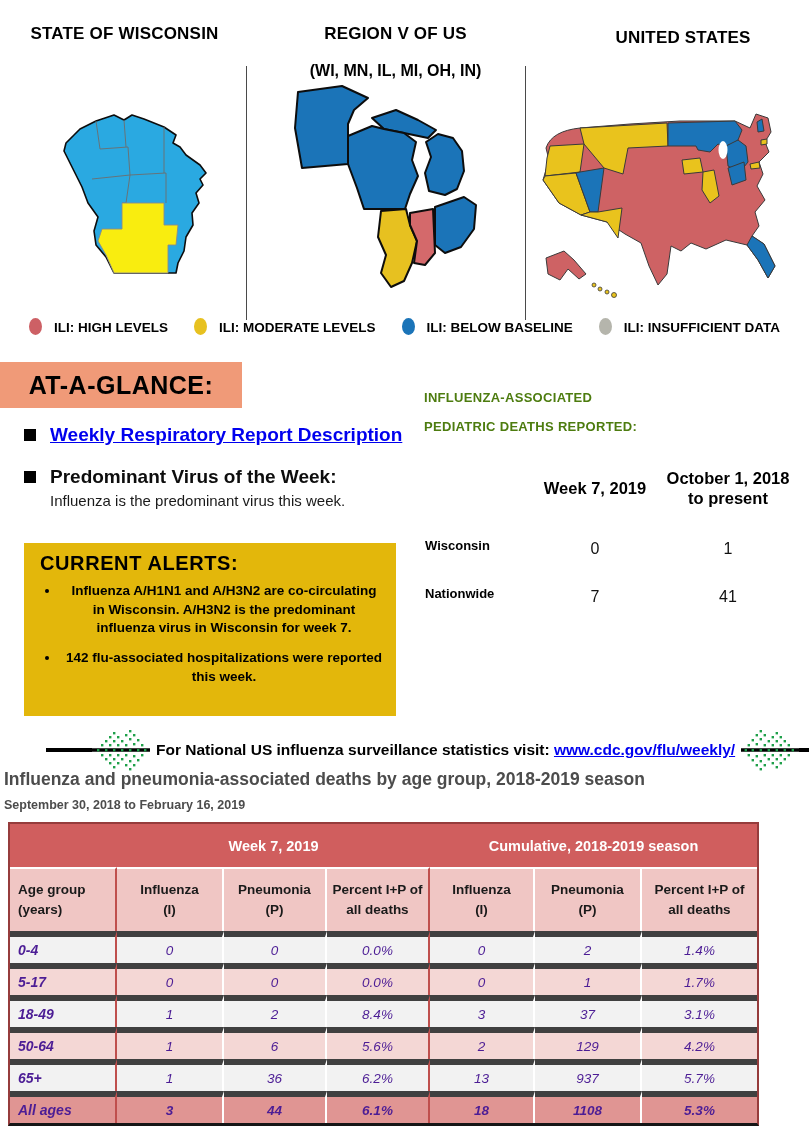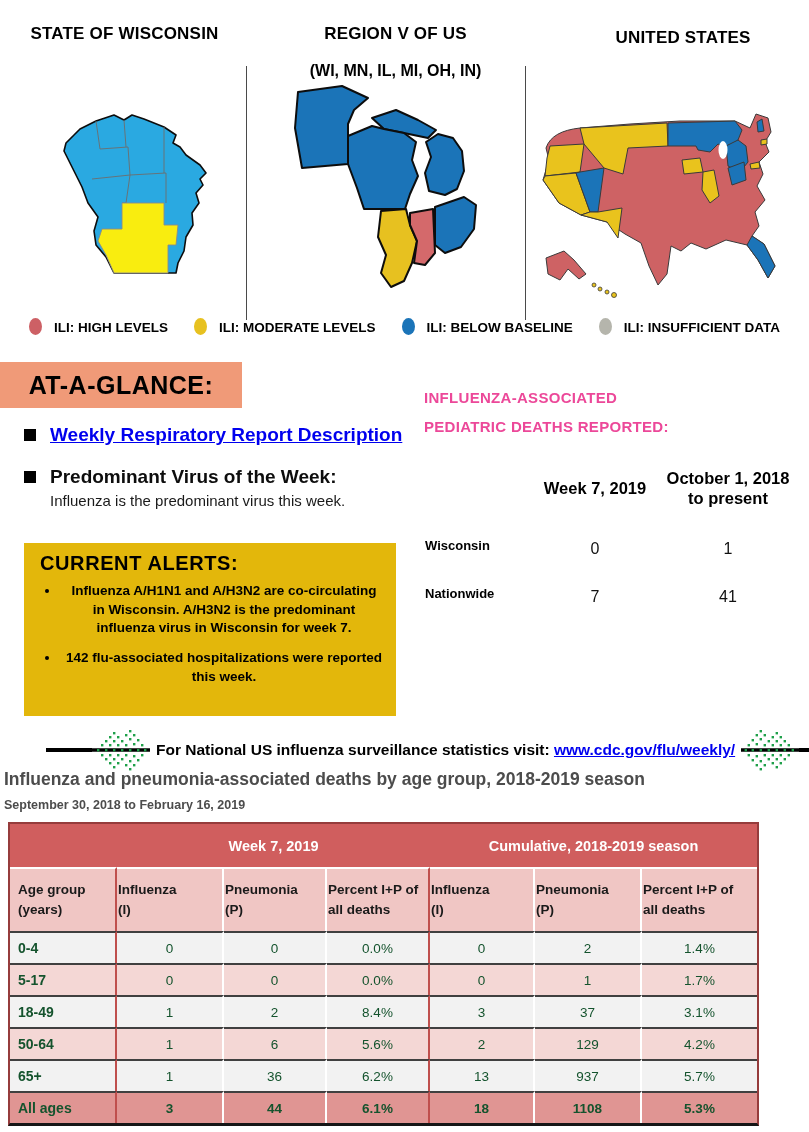--- a/index.html
+++ b/index.html
@@ -30,44 +30,44 @@
   .pred-heading { font-size:19px; font-weight:800; color:#0d0d0d; }
   .pred-text { font-size:15px; color:#1a1a1a; }
 
   
   .alerts-box { left:24px; top:543px; width:372px; height:173px; padding:9px 14px 8px 16px; }
   .alerts-title { font-size:20px; font-weight:800; letter-spacing:.6px; color:#000; margin-bottom:7px; }
   .alerts-list { margin:0; padding-left:20px; }
   .alerts-list li { font-size:13.5px; font-weight:700; color:#000; line-height:1.38; margin-bottom:11px; padding-left:6px;text-align:center; }
 
   
-  .ped-title { left:424px; top:383px; width:376px; font-size:15px; font-weight:800; line-height:29px; letter-spacing:.3px;
-    color:#ec4899; white-space:pre-line; }
+  .ped-title { left:424px; top:383px; width:376px; font-size:13px; font-weight:800; line-height:29px; letter-spacing:.3px;
+    color:#4d7c0f; white-space:pre-line; }
   .ped-colhead { font-size:16.5px; font-weight:800; text-align:center; color:#000; white-space:pre-line; line-height:20px; }
   .ped-rowlabel { font-size:13px; font-weight:800; color:#000; }
   .ped-value { font-size:16px; text-align:center; color:#111; }
 
   
   .cdc-row { left:0; top:728px; width:809px; height:44px; display:flex; align-items:center;padding-left:46px; }
   .cdc-bar { height:4px; background:#000; }
   .cdc-text { font-size:15.5px; font-weight:700; color:#000; white-space:nowrap; margin:0 6px; }
   .cdc-link { color:#0000f0; font-weight:700; text-decoration:underline; }
 
   
   .sect-title { left:4px; top:769px; font-size:17.5px; font-weight:700; color:#4c4c4c; }
   .sect-sub { left:4px; top:798px; font-size:12.5px; font-weight:700; color:#4c4c4c; }
 
   table.deaths { left:8px; top:822px; position:absolute; border-collapse:separate; border-spacing:0;
     border:2px solid #963c3c; border-bottom:3px solid #161616; table-layout:fixed; }
   table.deaths td { overflow:hidden; }
   .band-cell { background:#d05e5e; color:#fff; font-weight:700; font-size:14.5px; text-align:center; height:43px; }
-  .sh { background:#f0c6c4; color:#1a1a1a; font-weight:700; font-size:13.5px; text-align:left; height:64px;
+  .sh { background:#f0c6c4; color:#1a1a1a; font-weight:700; font-size:13.5px; text-align:center; height:64px;
     white-space:pre-line; line-height:20px; border-top:2px solid #fff; border-right:2px solid #fff; }
   .sh.first { text-align:left; padding-left:8px; }
-  .dcell { font-size:13.5px; text-align:center; height:32px; border-top:2px solid #404040; border-right:2px solid #fff; color:#14532d; }
+  .dcell { font-size:13.5px; text-align:center; height:32px; border-top:6px solid #404040; border-right:2px solid #fff; color:#4c1d95;font-style:italic; }
   .dcell.agecol { text-align:left; padding-left:8px; font-weight:700; font-size:14px; }
   .darksep { border-right:2px solid #bf4f4d !important; }
   .lastcol { border-right:none !important; }
   tr.row-light .dcell { background:#f2f2f2; }
   tr.row-pink  .dcell { background:#f4d7d5; }
   tr.row-total .dcell { background:#e09593; font-weight:700; }
   tr.row-total .dcell.agecol { font-weight:800; }
 
   svg { display:block; }
 </style>

